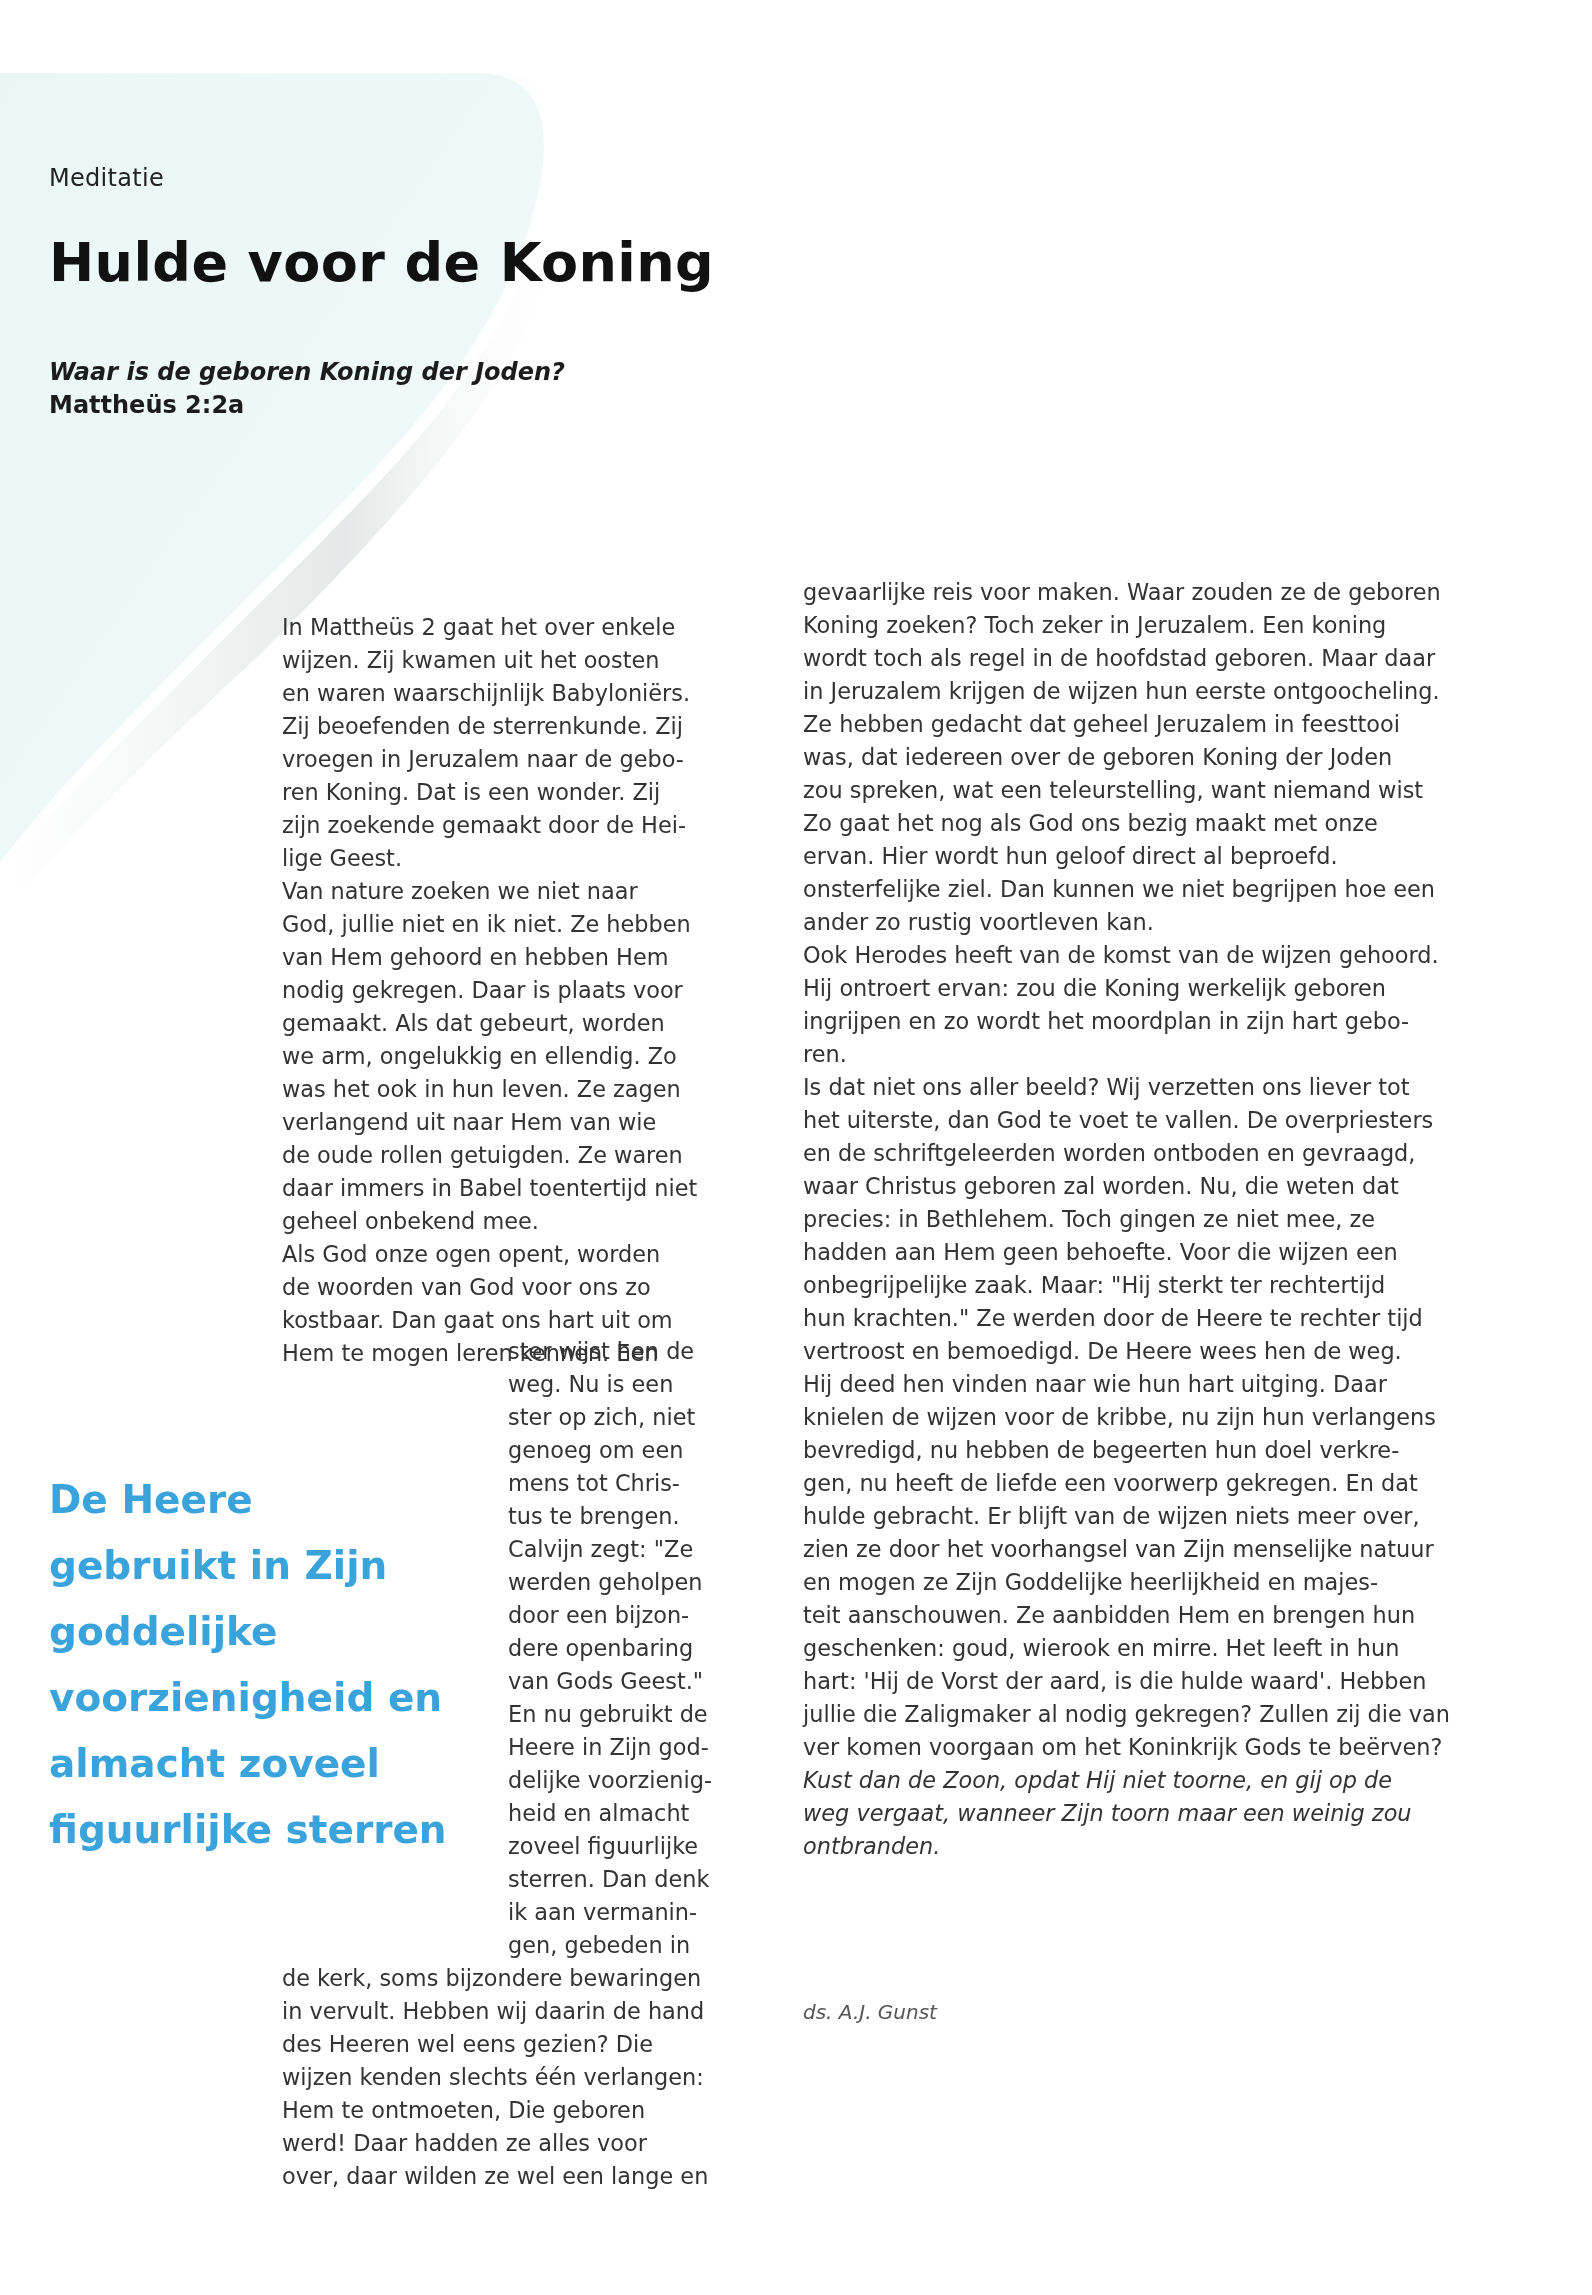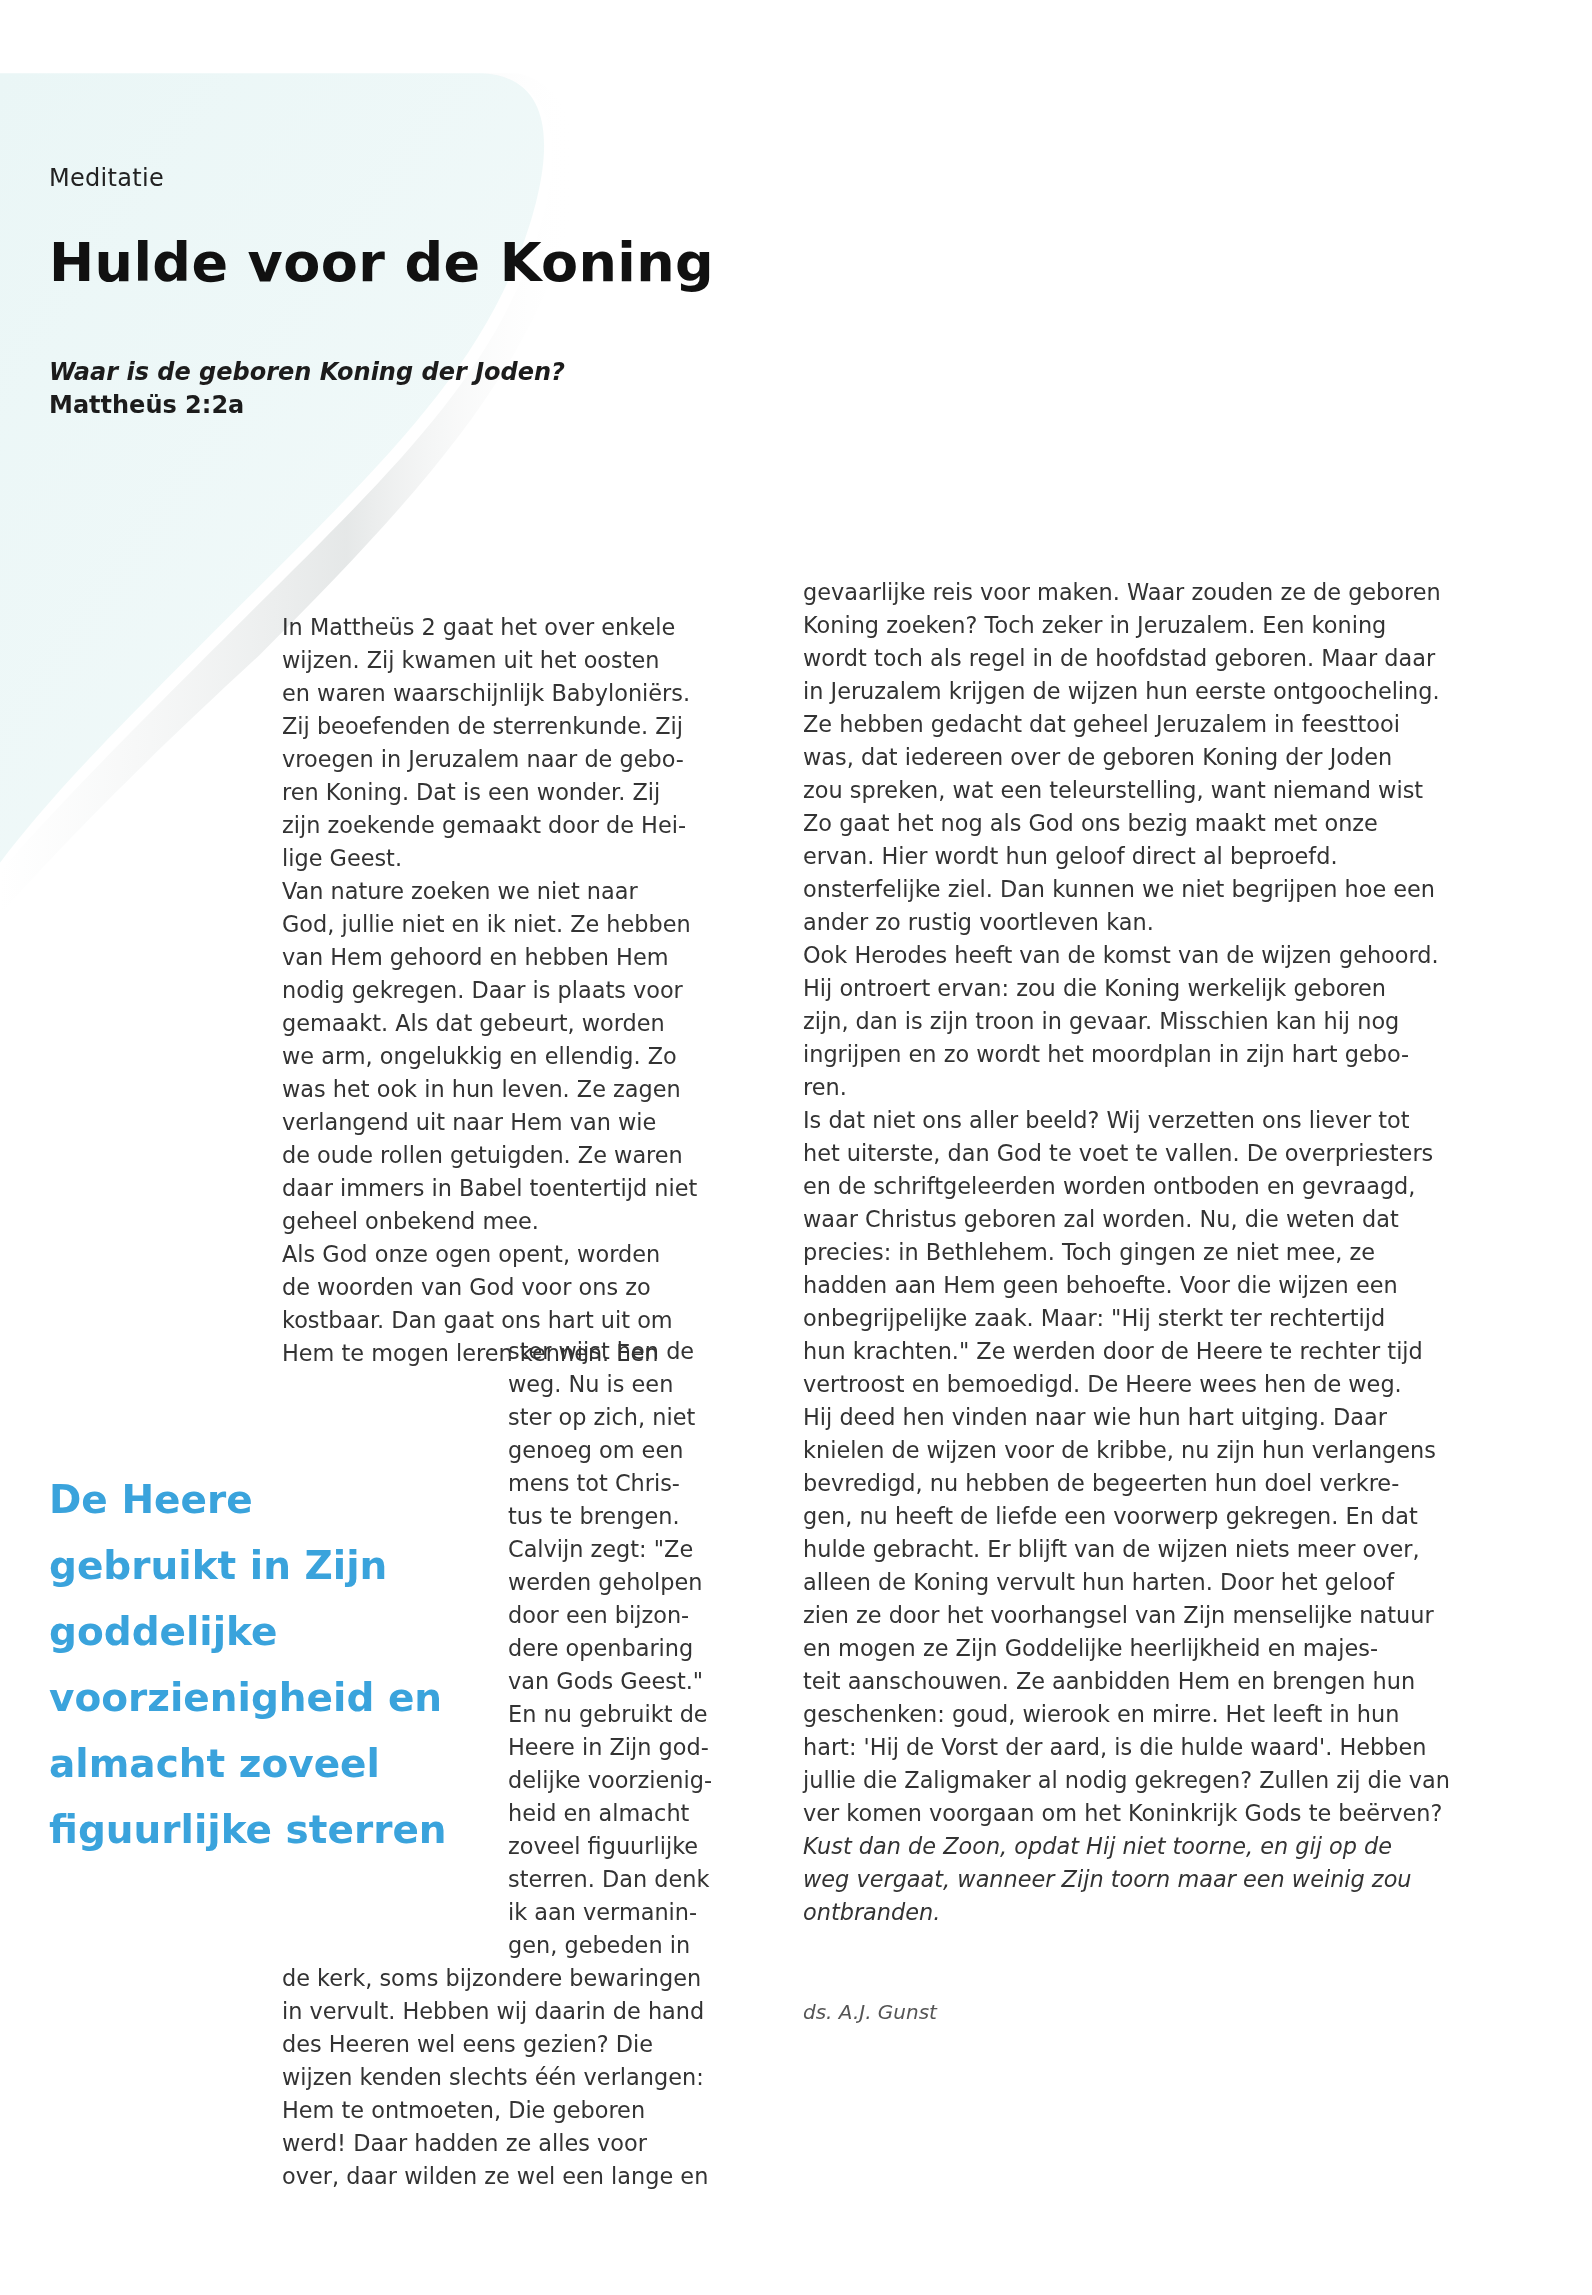--- a/index.html
+++ b/index.html
@@ -150,38 +150,36 @@
       <span class="line">in Jeruzalem krijgen de wijzen hun eerste ontgoocheling.</span>
       <span class="line">Ze hebben gedacht dat geheel Jeruzalem in feesttooi</span>
       <span class="line">was, dat iedereen over de geboren Koning der Joden</span>
       <span class="line">zou spreken, wat een teleurstelling, want niemand wist</span>
       <span class="line">Zo gaat het nog als God ons bezig maakt met onze</span>
       <span class="line">ervan. Hier wordt hun geloof direct al beproefd.</span>
       <span class="line">onsterfelijke ziel. Dan kunnen we niet begrijpen hoe een</span>
       <span class="line">ander zo rustig voortleven kan.</span>
       <span class="line">Ook Herodes heeft van de komst van de wijzen gehoord.</span>
       <span class="line">Hij ontroert ervan: zou die Koning werkelijk geboren</span>
-      <span class="line">zijn, dan is zijn troon in gevaar. Misschien kan hij nog</span>
       <span class="line">ingrijpen en zo wordt het moordplan in zijn hart gebo-</span>
       <span class="line">ren.</span>
       <span class="line">Is dat niet ons aller beeld? Wij verzetten ons liever tot</span>
       <span class="line">het uiterste, dan God te voet te vallen. De overpriesters</span>
       <span class="line">en de schriftgeleerden worden ontboden en gevraagd,</span>
       <span class="line">waar Christus geboren zal worden. Nu, die weten dat</span>
       <span class="line">precies: in Bethlehem. Toch gingen ze niet mee, ze</span>
       <span class="line">hadden aan Hem geen behoefte. Voor die wijzen een</span>
       <span class="line">onbegrijpelijke zaak. Maar: "Hij sterkt ter rechtertijd</span>
       <span class="line">hun krachten." Ze werden door de Heere te rechter tijd</span>
       <span class="line">vertroost en bemoedigd. De Heere wees hen de weg.</span>
       <span class="line">Hij deed hen vinden naar wie hun hart uitging. Daar</span>
       <span class="line">knielen de wijzen voor de kribbe, nu zijn hun verlangens</span>
       <span class="line">bevredigd, nu hebben de begeerten hun doel verkre-</span>
       <span class="line">gen, nu heeft de liefde een voorwerp gekregen. En dat</span>
       <span class="line">hulde gebracht. Er blijft van de wijzen niets meer over,</span>
-      <span class="line">alleen de Koning vervult hun harten. Door het geloof</span>
       <span class="line">zien ze door het voorhangsel van Zijn menselijke natuur</span>
       <span class="line">en mogen ze Zijn Goddelijke heerlijkheid en majes-</span>
       <span class="line">teit aanschouwen. Ze aanbidden Hem en brengen hun</span>
       <span class="line">geschenken: goud, wierook en mirre. Het leeft in hun</span>
       <span class="line">hart: 'Hij de Vorst der aard, is die hulde waard'. Hebben</span>
       <span class="line">jullie die Zaligmaker al nodig gekregen? Zullen zij die van</span>
       <span class="line">ver komen voorgaan om het Koninkrijk Gods te beërven?</span>
     </div>
   <div class="it">
       <span class="line">Kust dan de Zoon, opdat Hij niet toorne, en gij op de</span>

